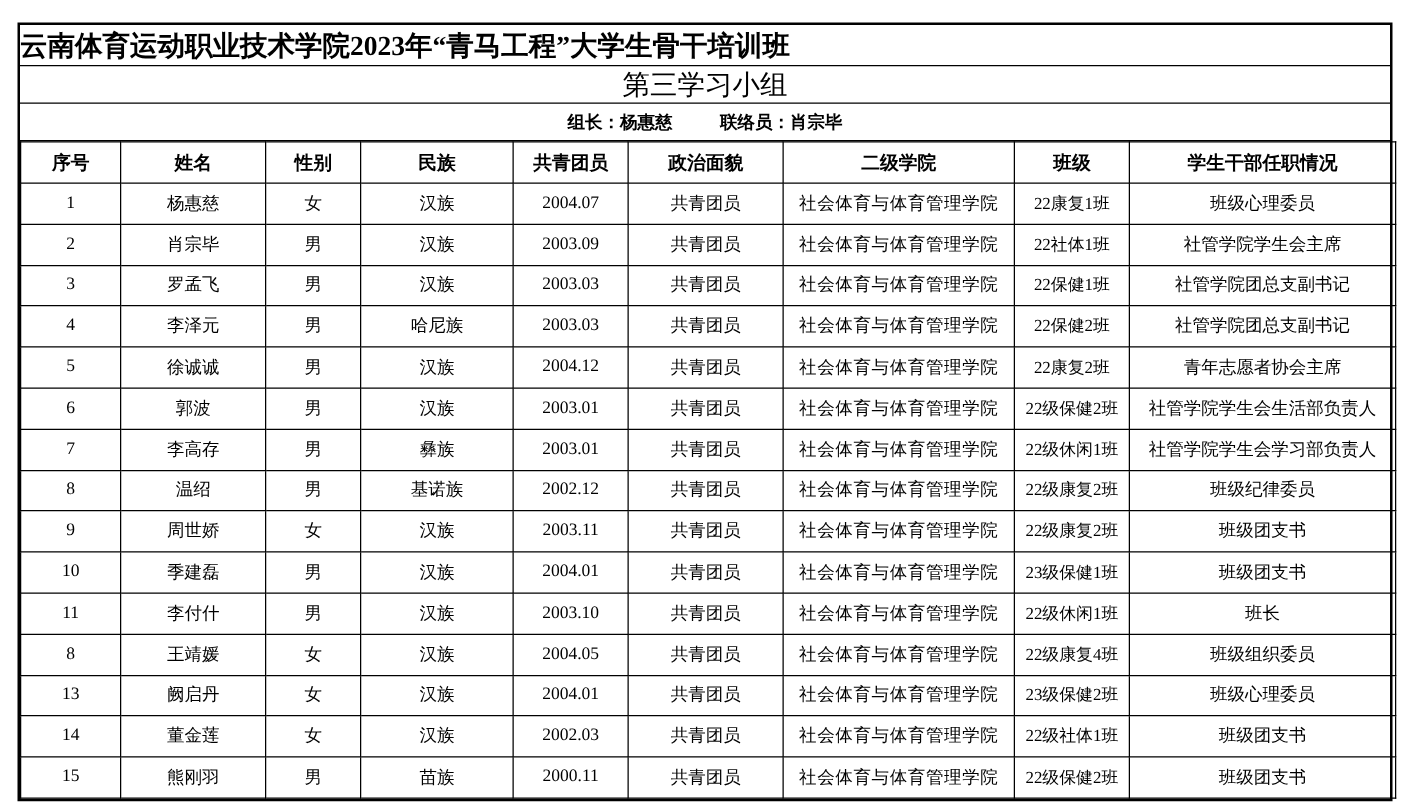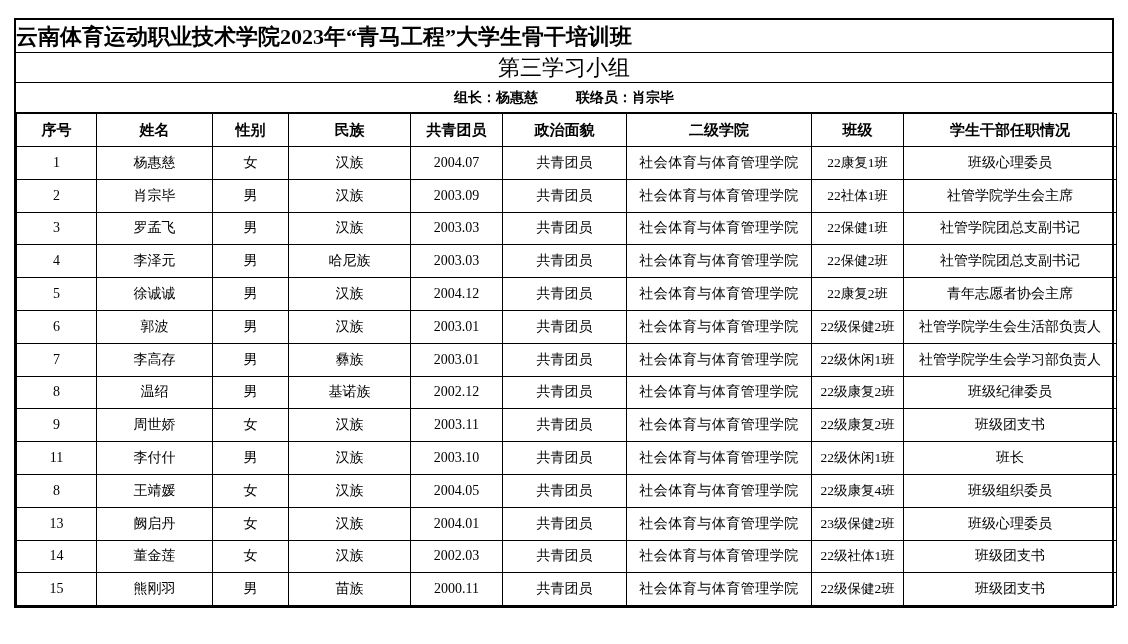--- a/index.html
+++ b/index.html
@@ -220,20 +220,31 @@
             <td>周世娇</td>
             <td>女</td>
             <td>汉族</td>
             <td>2003.11</td>
             <td>共青团员</td>
             <td>社会体育与体育管理学院</td>
             <td>22级康复2班</td>
             <td>班级团支书</td>
           </tr>
           <tr>
+            <td>10</td>
+            <td>季建磊</td>
+            <td>男</td>
+            <td>汉族</td>
+            <td>2004.01</td>
+            <td>共青团员</td>
+            <td>社会体育与体育管理学院</td>
+            <td>23级保健1班</td>
+            <td>班级团支书</td>
+          </tr>
+          <tr>
             <td>11</td>
             <td>李付什</td>
             <td>男</td>
             <td>汉族</td>
             <td>2003.10</td>
             <td>共青团员</td>
             <td>社会体育与体育管理学院</td>
             <td>22级休闲1班</td>
             <td>班长</td>
           </tr>

